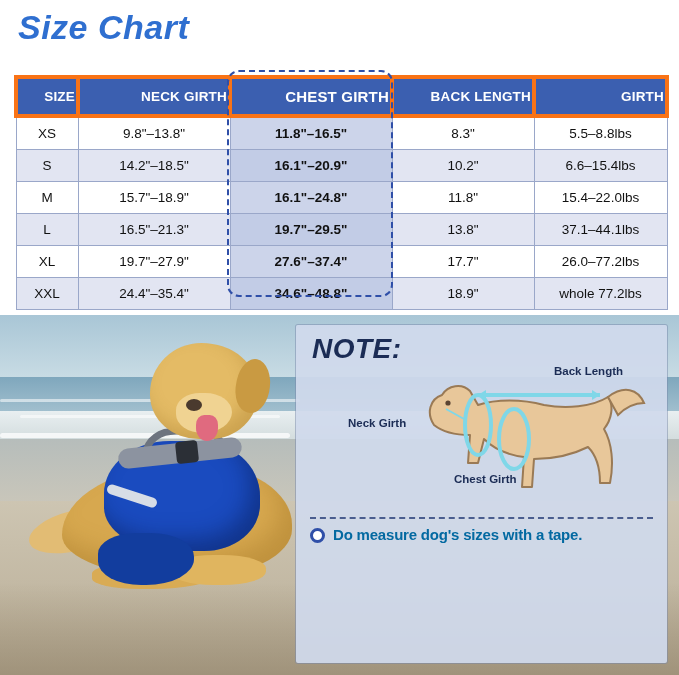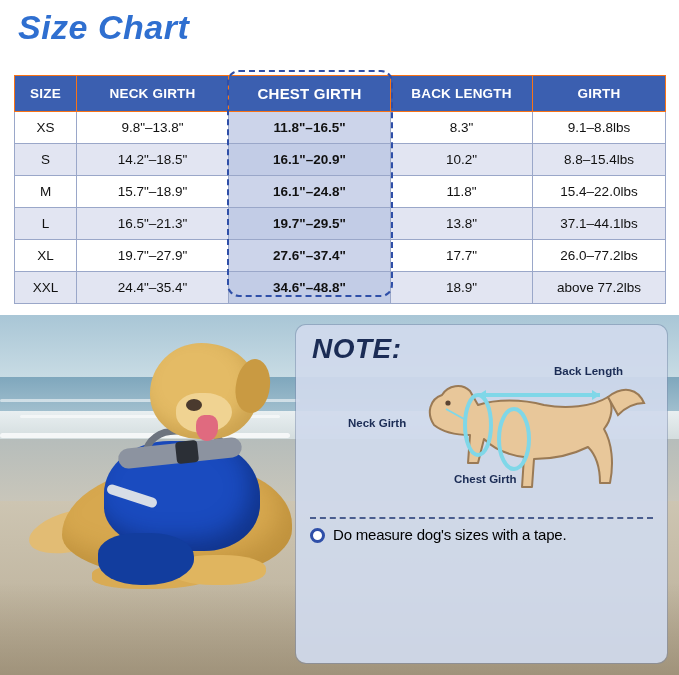--- a/index.html
+++ b/index.html
@@ -51,22 +51,22 @@
     border-collapse: collapse;
     width: 651px;
     table-layout: fixed;
   }
   table.size-chart th {
     background: #3b5fb0;
     color: #ffffff;
     font-size: 13.5px;
     font-weight: bold;
     height: 33px;
-    text-align: center;
-    border: 1px solid #f97316;
+    text-align: right;
+    border: 4px solid #f97316;
     letter-spacing: 0.2px;
   }
   table.size-chart td {
     height: 29px;
     text-align: center;
     font-size: 13.5px;
     color: #111111;
     border: 1px solid #9aa7c9;
     background: #ffffff;
   }
@@ -273,21 +273,21 @@
   }
 
   
   .note-card {
     position: absolute;
     left: 296px;
     top: 10px;
     width: 371px;
     height: 338px;
     background: rgba(208, 217, 236, 0.93);
-    border-radius: 10px;
+    border-radius: 2px;
     box-shadow: 0 0 0 1px rgba(120,135,170,0.5);
   }
   .note-title {
     position: absolute;
     left: 16px;
     top: 8px;
     font-size: 28px;
     font-weight: bold;
     font-style: italic;
     color: #1b2c55;
@@ -323,22 +323,22 @@
     width: 15px;
     height: 15px;
     border: 3px solid #2f4fa8;
     border-radius: 50%;
     margin: 3px 8px 0 4px;
     box-sizing: border-box;
     background: #ffffff;
   }
   .bullet-text {
     font-size: 15px;
-    font-weight: normal;
-    color: #000000;
+    font-weight: bold;
+    color: #0369a1;
     line-height: 19px;
     letter-spacing: -0.2px;
   }
 
   .note-label {
     position: absolute;
     font-size: 11.5px;
     font-weight: bold;
     color: #1b2c55;
   }
@@ -367,28 +367,28 @@
           <th>BACK LENGTH</th>
           <th>GIRTH</th>
         </tr>
       </thead>
       <tbody>
         <tr>
           <td>XS</td>
           <td>9.8"–13.8"</td>
           <td class="chest-cell">11.8"–16.5"</td>
           <td>8.3"</td>
-          <td>9.1–8.8lbs</td>
+          <td>5.5–8.8lbs</td>
         </tr>
         <tr class="alt">
           <td>S</td>
           <td>14.2"–18.5"</td>
           <td class="chest-cell">16.1"–20.9"</td>
           <td>10.2"</td>
-          <td>8.8–15.4lbs</td>
+          <td>6.6–15.4lbs</td>
         </tr>
         <tr>
           <td>M</td>
           <td>15.7"–18.9"</td>
           <td class="chest-cell">16.1"–24.8"</td>
           <td>11.8"</td>
           <td>15.4–22.0lbs</td>
         </tr>
         <tr class="alt">
           <td>L</td>
@@ -402,21 +402,21 @@
           <td>19.7"–27.9"</td>
           <td class="chest-cell">27.6"–37.4"</td>
           <td>17.7"</td>
           <td>26.0–77.2lbs</td>
         </tr>
         <tr class="alt">
           <td>XXL</td>
           <td>24.4"–35.4"</td>
           <td class="chest-cell">34.6"–48.8"</td>
           <td>18.9"</td>
-          <td>above 77.2lbs</td>
+          <td>whole 77.2lbs</td>
         </tr>
       </tbody>
     </table>
     <div class="chest-outline"></div>
   </div>
 
   <div class="bottom">
 
     <div class="photo">
       <div class="sky"></div>

